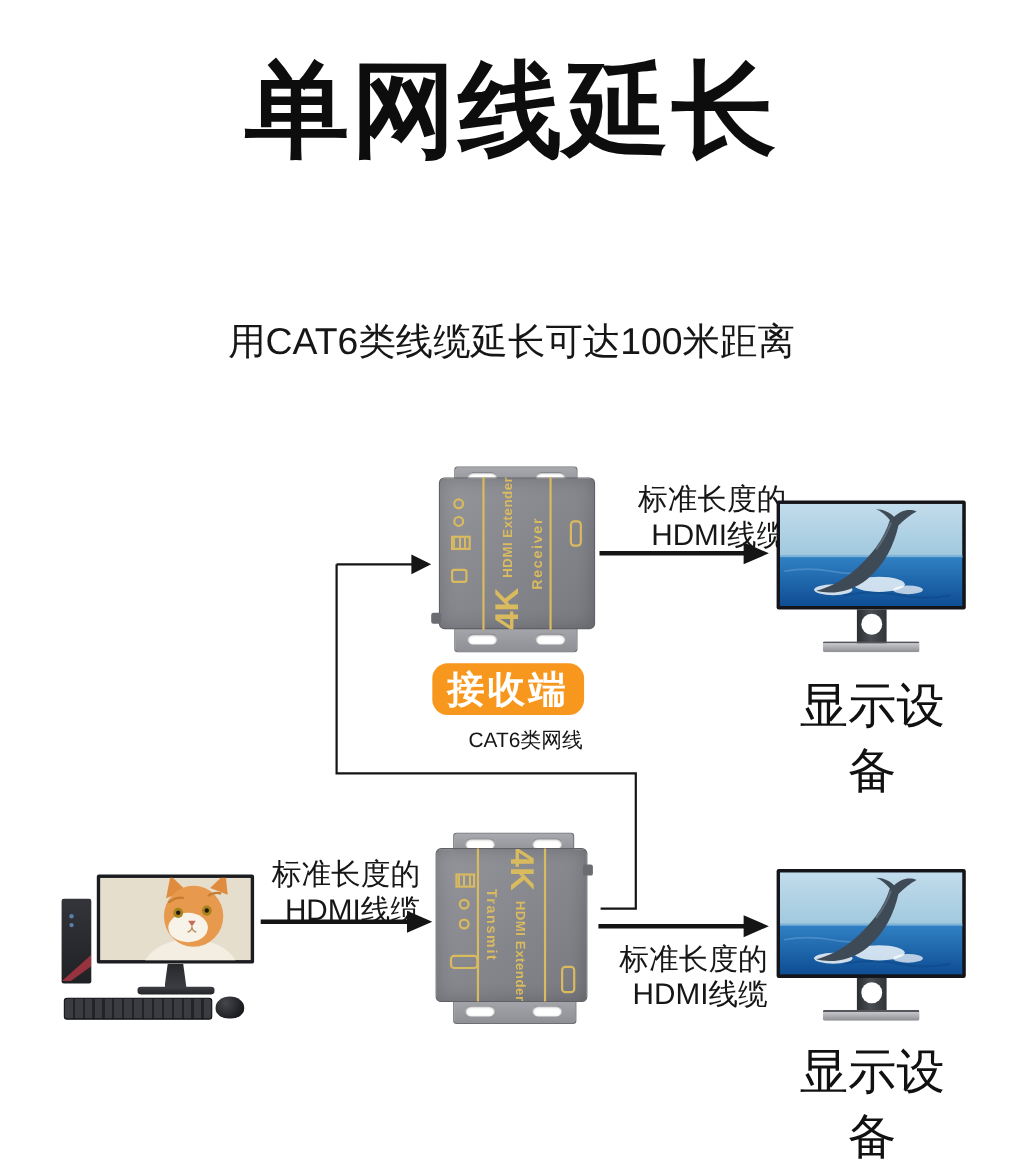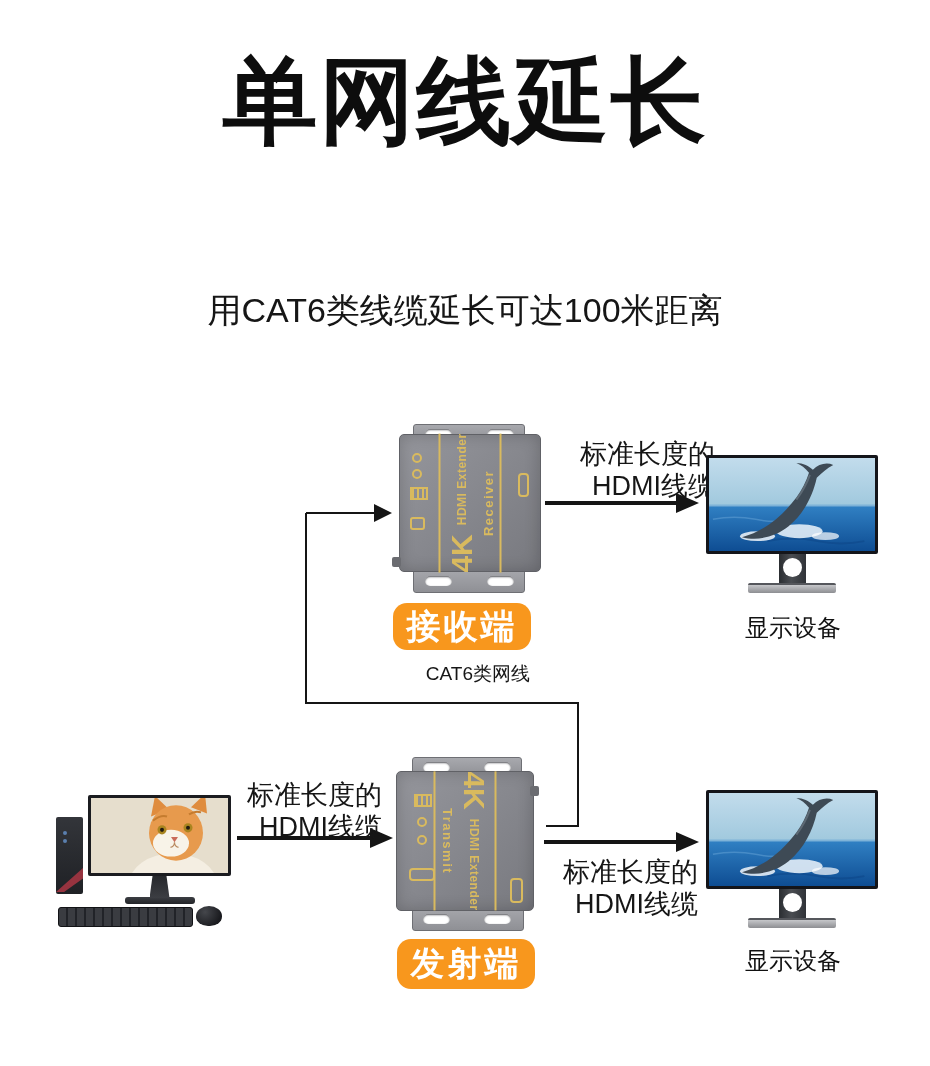--- a/index.html
+++ b/index.html
@@ -11,21 +11,21 @@
   .subtitle{position:absolute;top:288px;left:0;width:100%;text-align:center;
             font-size:34px;font-weight:500;color:#161616;}
   
   .connectors{position:absolute;left:0;top:0;pointer-events:none;}
   .conn-line{stroke:var(--line-black,#151515);stroke-width:2;fill:none;}
   .conn-line.thick{stroke-width:4;}
   .conn-head{fill:var(--line-black,#151515);}
   
   .cable-label{position:absolute;text-align:right;font-size:27px;line-height:1.2;color:#161616;}
   .cable-label.big{font-size:19px;}
-  .endpoint-label{position:absolute;text-align:center;font-size:24px;font-weight:500;color:#111;}
+  .endpoint-label{position:absolute;text-align:center;font-size:44px;font-weight:500;color:#111;}
   
   .badge{position:absolute;background:var(--badge-orange,#F8971D);border-radius:14px;color:#fff;
          display:flex;align-items:center;justify-content:center;
          font-size:34px;font-weight:700;letter-spacing:3px;font-family:Liberation Mono, monospace;}
   
   .device{position:absolute;}
   .flange{position:absolute;background:linear-gradient(#a8a9ae,#8f9095);border:1px solid #6e6f74;
           border-radius:3px;box-sizing:border-box;}
   .hole{position:absolute;width:27px;height:10px;background:#fff;border-radius:6px;
         box-shadow:inset 0 1px 2px #55565b;}
@@ -168,21 +168,20 @@
         <div class="prole">Transmit</div>
       </div>
       <div class="dip" style="left:17px;top:22px;"></div>
       <div class="led" style="left:20px;top:45px;"></div>
       <div class="led" style="left:20px;top:63px;"></div>
       <div class="hdmiport" style="left:12px;top:96px;width:26px;height:13px;"></div>
       <div class="hdmiport" style="left:113px;top:106px;width:13px;height:25px;"></div>
       <div class="jack" style="left:133px;top:14px;"></div>
     </div>
   </div>
-  <div class="badge" style="left:397px;top:939px;width:138px;height:50px;">发射端</div>
 
   <div class="monitor" style="left:706px;top:455px;">
     <div class="m-bezel">
       <svg class="m-screen" viewBox="0 0 171 94" preserveAspectRatio="none">
         <defs>
           <linearGradient id="sky1" x1="0" y1="0" x2="0" y2="1">
             <stop offset="0" stop-color="#c2dcec"></stop>
               <stop offset="1" stop-color="#9fc8dd"></stop>
           </linearGradient>
           <linearGradient id="sea1" x1="0" y1="0" x2="0" y2="1">

